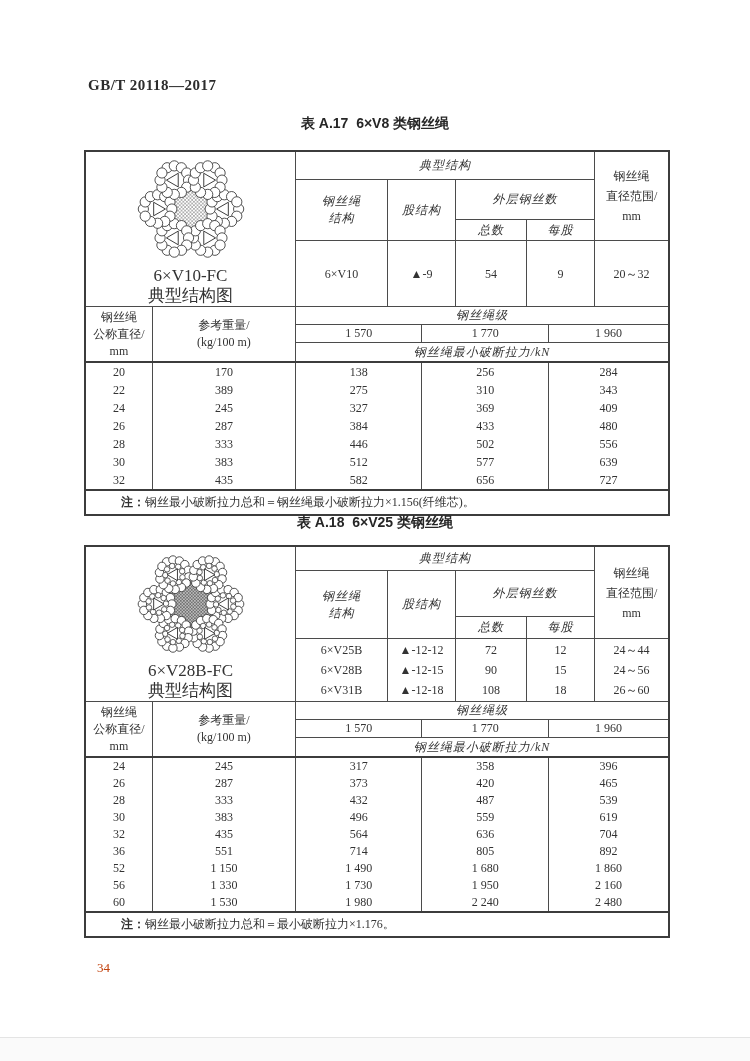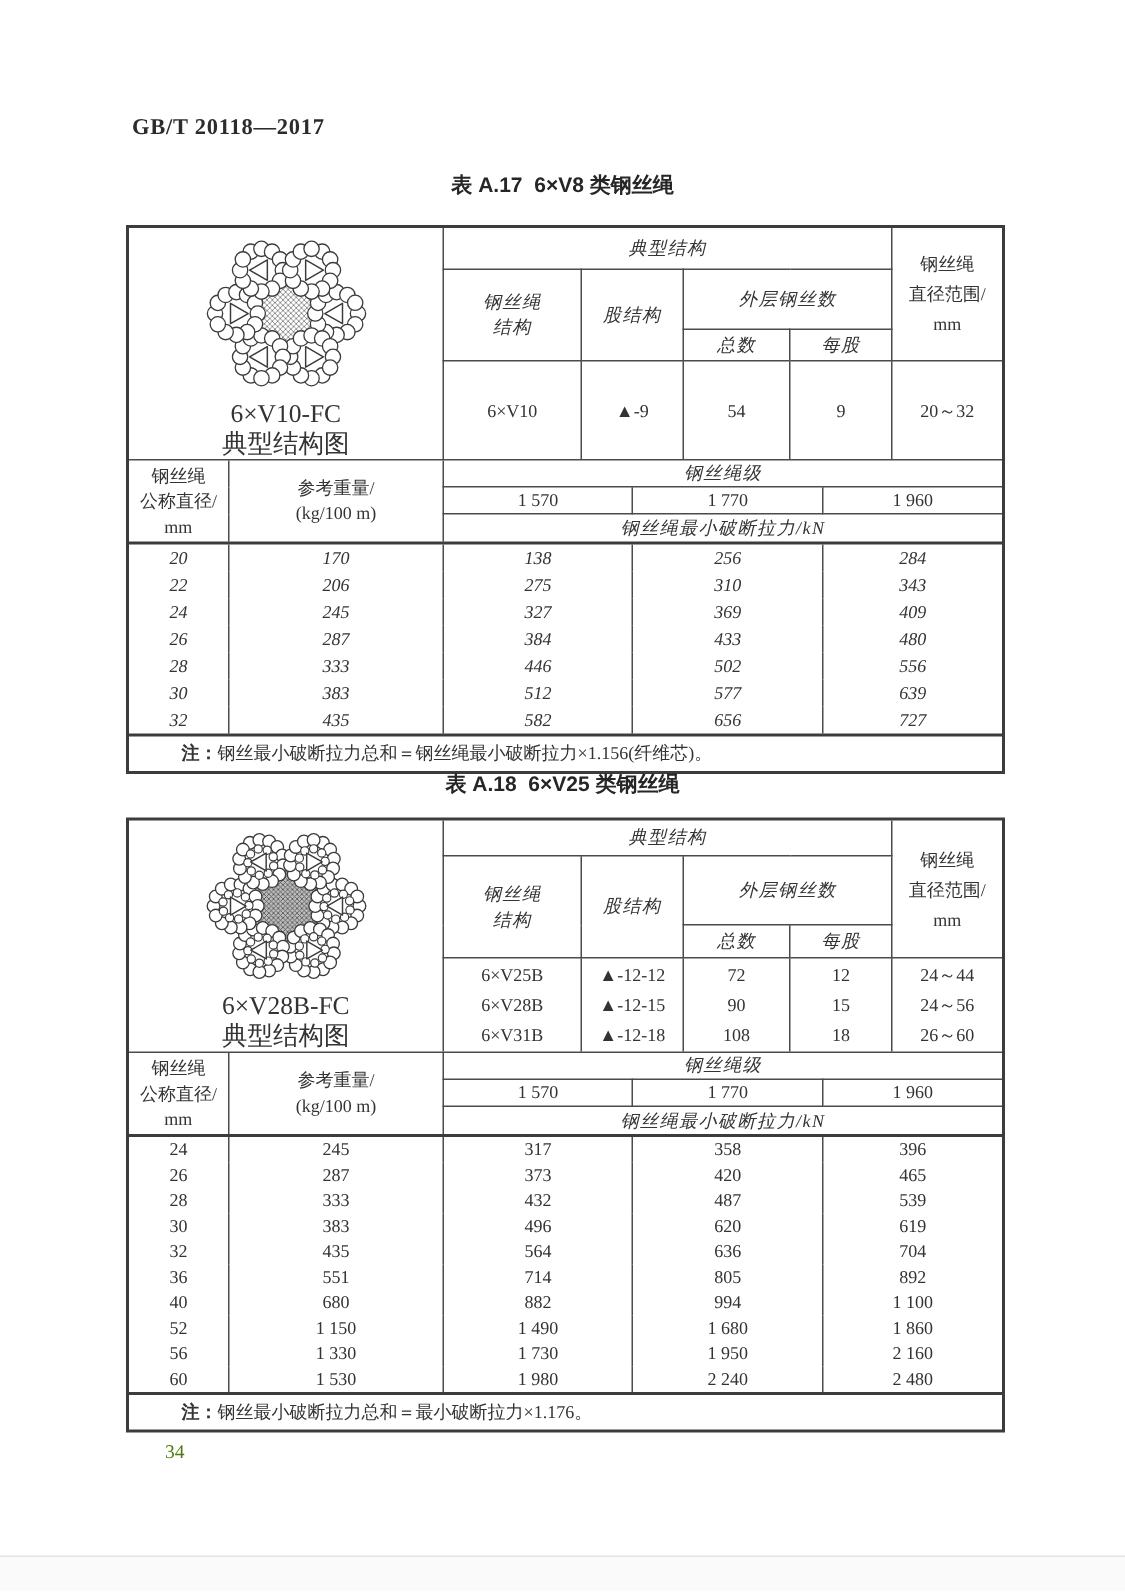--- a/index.html
+++ b/index.html
@@ -40,27 +40,27 @@
 
   .diagram-cell{vertical-align:middle;}
   .diagram-cell svg{display:block;margin:2px auto 0 auto;}
   .cap{font-size:17px;line-height:20px;color:#333;}
 
   .mid-tbl tr.m1 td{height:17px;}
   .mid-tbl tr.m2 td{height:16px;}
   .mid-tbl tr.m3 td{height:18px;}
 
   .data-tbl td{border-top:0;border-bottom:0;}
-  .tbl-a17 .data-tbl td{height:18px;font-style:italic;}
+  .tbl-a17 .data-tbl td{height:18px;}
   .tbl-a18 .data-tbl td{height:17px;}
 
   .note-row{font-size:12px;line-height:15px;padding:4px 8px 4px 35px;text-align:left;color:#333;}
   .note-label{font-weight:bold;}
 
-  .page-number{position:absolute;left:97px;top:960px;font-size:13px;color:#4d7c0f;margin-left:13px;}
+  .page-number{position:absolute;left:97px;top:960px;font-size:13px;color:#c2410c;}
   .bottom-edge{position:absolute;left:0;top:1037px;width:750px;height:24px;
                background:#fafafa;border-top:1px solid #e4e4e4;}
 </style>
 </head>
 <body>
 
 <div class="page">
 
   <div class="doc-code">GB/T 20118—2017</div>
 
@@ -250,21 +250,21 @@
       <tbody>
           <tr>
             <td>20</td>
             <td>170</td>
             <td>138</td>
             <td>256</td>
             <td>284</td>
           </tr>
           <tr>
             <td>22</td>
-            <td>206</td>
+            <td>389</td>
             <td>275</td>
             <td>310</td>
             <td>343</td>
           </tr>
           <tr>
             <td>24</td>
             <td>245</td>
             <td>327</td>
             <td>369</td>
             <td>409</td>
@@ -584,43 +584,36 @@
             <td>28</td>
             <td>333</td>
             <td>432</td>
             <td>487</td>
             <td>539</td>
           </tr>
           <tr>
             <td>30</td>
             <td>383</td>
             <td>496</td>
-            <td>620</td>
+            <td>559</td>
             <td>619</td>
           </tr>
           <tr>
             <td>32</td>
             <td>435</td>
             <td>564</td>
             <td>636</td>
             <td>704</td>
           </tr>
           <tr>
             <td>36</td>
             <td>551</td>
             <td>714</td>
             <td>805</td>
             <td>892</td>
-          </tr>
-          <tr>
-            <td>40</td>
-            <td>680</td>
-            <td>882</td>
-            <td>994</td>
-            <td>1 100</td>
           </tr>
           <tr>
             <td>52</td>
             <td>1 150</td>
             <td>1 490</td>
             <td>1 680</td>
             <td>1 860</td>
           </tr>
           <tr>
             <td>56</td>

